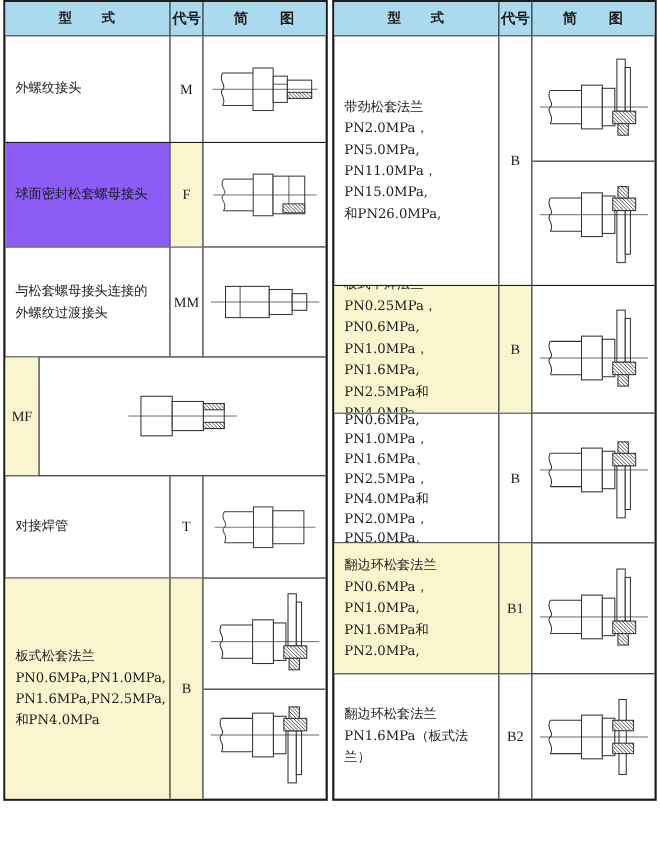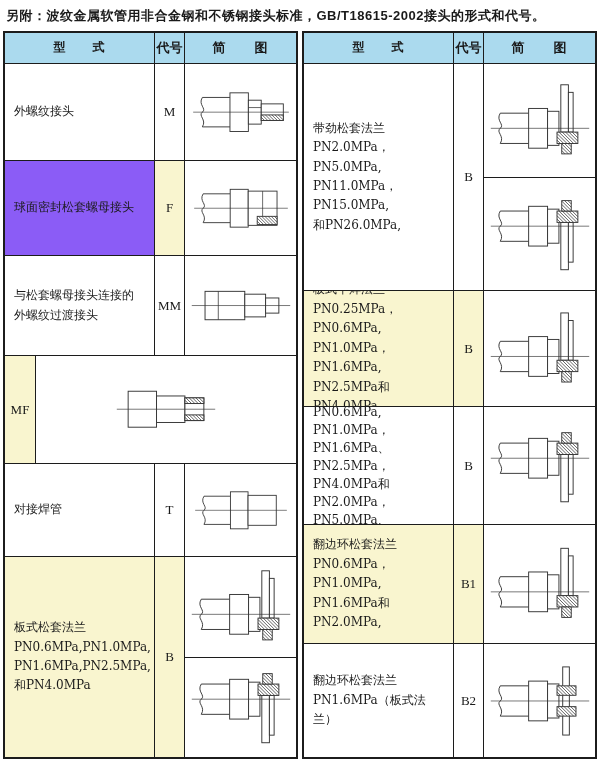--- a/index.html
+++ b/index.html
@@ -24,21 +24,20 @@
   .cell-diag{flex:1;display:flex;flex-direction:column;}
   .diag-half{flex:1;display:flex;align-items:center;justify-content:center;overflow:hidden;}
   .diag-half + .diag-half{border-top:1px solid #1c1c1c;}
   .diag-half svg{width:106px;height:92%;}
 </style>
 </head>
 <body>
 
 <div class="page">
 
-  <div class="title">另附：波纹金属软管用非合金钢和不锈钢接头标准，GB/T18615-2002接头的形式和代号。</div>
 
   <div class="tables">
 
     <div class="tbl">
       <div class="trow thead first">
         <div class="cell cell-type th" style="justify-content: center; padding: 0px; background: rgb(171, 218, 238);">型　　式</div>
         <div class="cell cell-code th" style="letter-spacing: 0px; background: rgb(171, 218, 238);">代号</div>
         <div class="cell cell-diag th" style="flex-direction: row; align-items: center; justify-content: center; background: rgb(171, 218, 238);">简　　图</div>
       </div>
 

